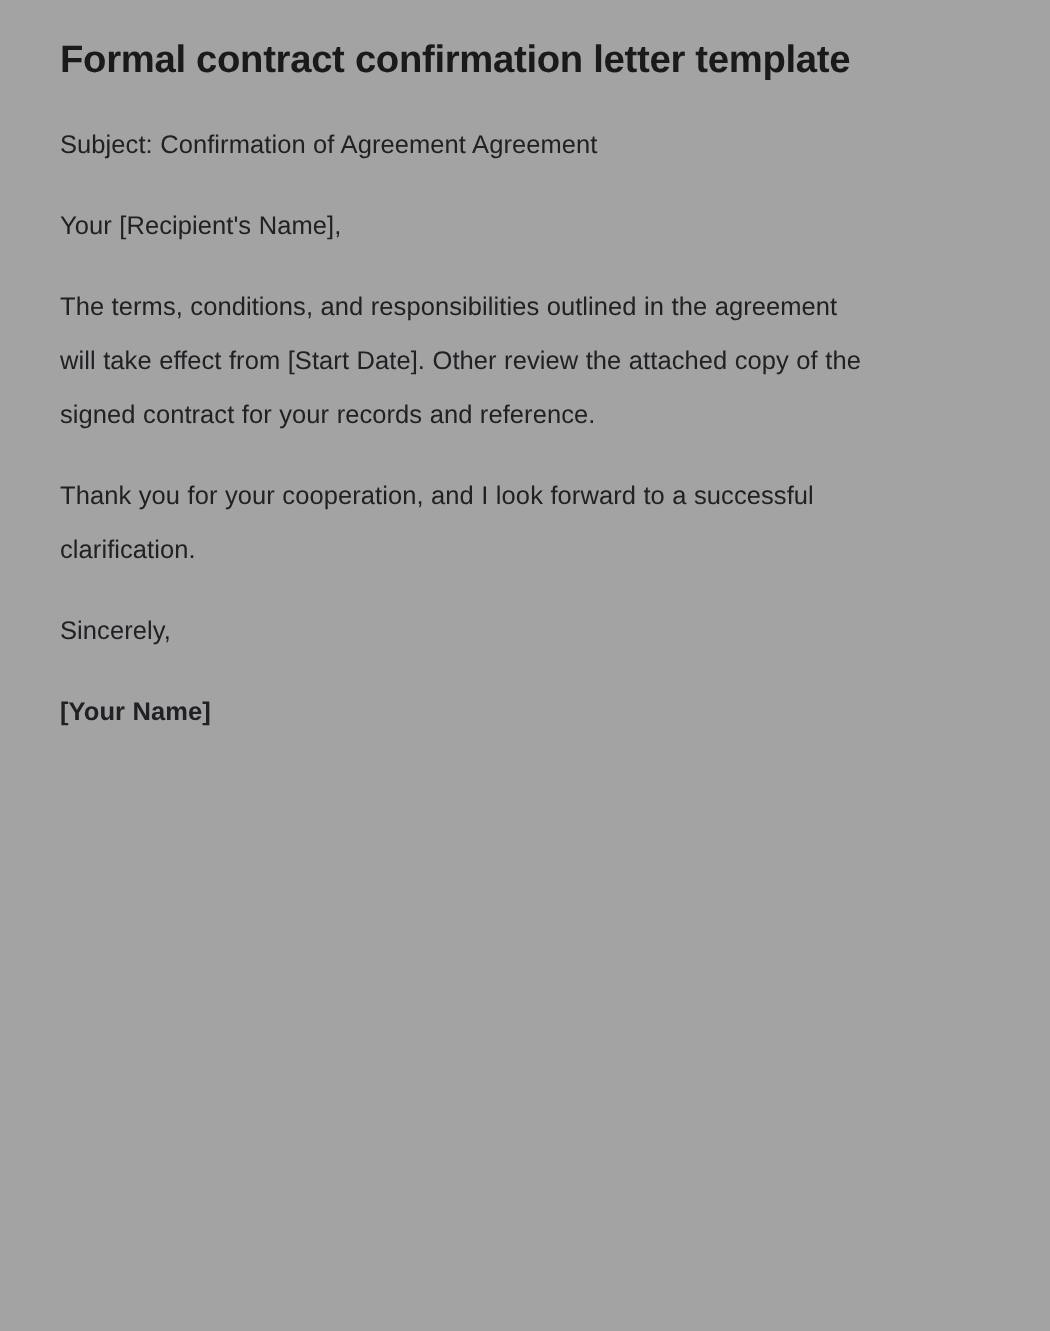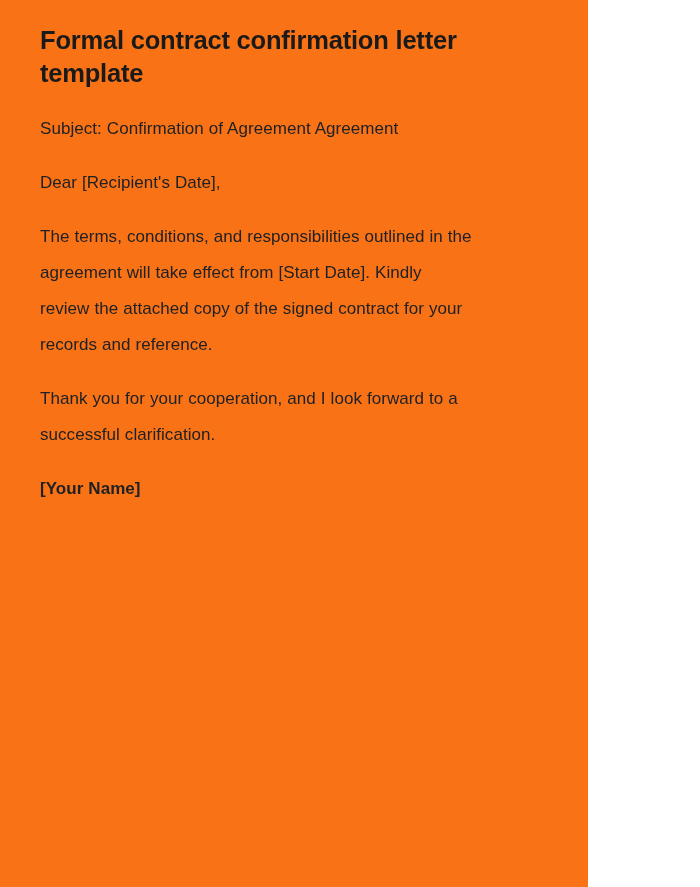--- a/index.html
+++ b/index.html
@@ -8,23 +8,23 @@
     background: #ffffff;
   }
   body {
     width: 700px;
     height: 887px;
     font-family: "Liberation Sans", sans-serif;
     color: #202124;
     -webkit-font-smoothing: antialiased;
   }
   .page {
-    width: 588px;
+    width: 700px;
     min-height: 887px;
-    background: #f97316;
+    background: #a3a3a3;
     box-sizing: border-box;
     padding: 24px 114px 20px 40px;
   }
   .doc-title {
     font-size: 25.5px;
     font-weight: 700;
     line-height: 1.28;
     letter-spacing: -0.2px;
     color: #1a1a1a;
     margin: 0 0 22px 0;
@@ -48,19 +48,20 @@
 </style>
 </head>
 <body>
 
 <div class="page">
 
   <h1 class="doc-title">Formal contract confirmation letter template</h1>
 
   <div class="doc-body">
     <p class="para">Subject: Confirmation of Agreement Agreement</p>
-    <p class="para">Dear [Recipient's Date],</p>
-    <p class="para">The terms, conditions, and responsibilities outlined in the agreement will take effect from [Start Date]. Kindly review the attached copy of the signed contract for your records and reference.</p>
+    <p class="para">Your [Recipient's Name],</p>
+    <p class="para">The terms, conditions, and responsibilities outlined in the agreement will take effect from [Start Date]. Other review the attached copy of the signed contract for your records and reference.</p>
     <p class="para">Thank you for your cooperation, and I look forward to a successful clarification.</p>
+    <p class="para">Sincerely,</p>
     <p class="para">[Your Name]</p>
   </div>
 
 </div>
 
 </body></html>

